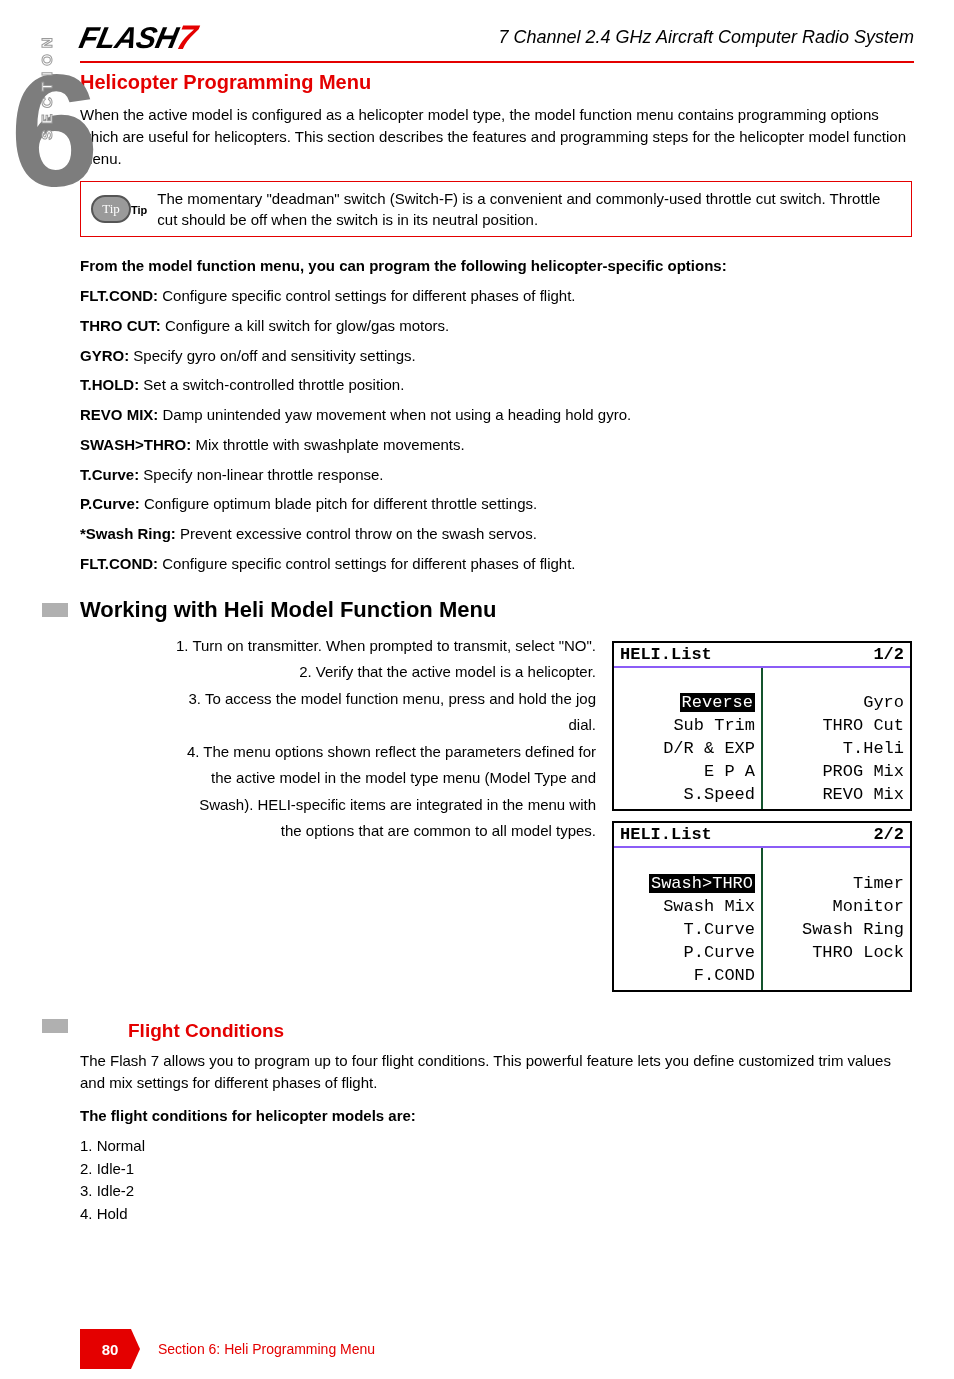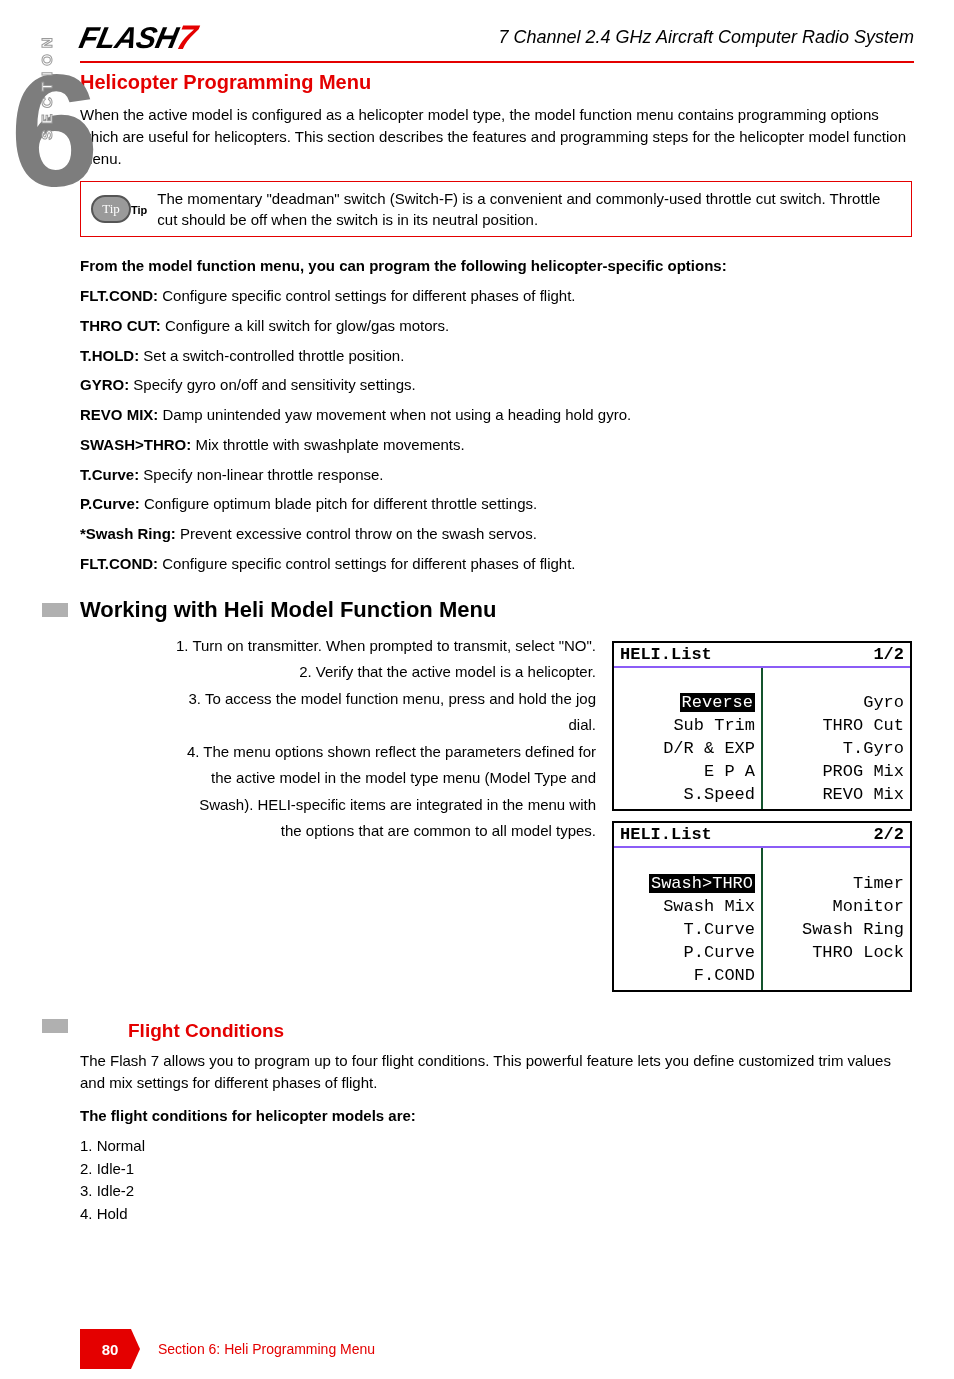--- a/index.html
+++ b/index.html
@@ -255,22 +255,22 @@
       <div class="tip-label">Tip</div>
     </div>
     <div class="tip-text">The momentary "deadman" switch (Switch-F) is a convenient and commonly-used throttle cut switch. Throttle cut should be off when the switch is in its neutral position.</div>
   </div>
 
   <p class="option-line"><strong>From the model function menu, you can program the following helicopter-specific options:</strong></p>
 
   <div>
     <p class="option-line"><strong>FLT.COND:</strong><span> Configure specific control settings for different phases of flight.</span></p>
     <p class="option-line"><strong>THRO CUT:</strong><span> Configure a kill switch for glow/gas motors.</span></p>
+    <p class="option-line"><strong>GYRO:</strong><span> Specify gyro on/off and sensitivity settings.</span></p>
     <p class="option-line"><strong>T.HOLD:</strong><span> Set a switch-controlled throttle position.</span></p>
-    <p class="option-line"><strong>GYRO:</strong><span> Specify gyro on/off and sensitivity settings.</span></p>
     <p class="option-line"><strong>REVO MIX:</strong><span> Damp unintended yaw movement when not using a heading hold gyro.</span></p>
     <p class="option-line"><strong>SWASH&gt;THRO:</strong><span> Mix throttle with swashplate movements.</span></p>
     <p class="option-line"><strong>T.Curve:</strong><span> Specify non-linear throttle response.</span></p>
     <p class="option-line"><strong>P.Curve:</strong><span> Configure optimum blade pitch for different throttle settings.</span></p>
     <p class="option-line"><strong>*Swash Ring:</strong><span> Prevent excessive control throw on the swash servos.</span></p>
     <p class="option-line"><strong>FLT.COND:</strong><span> Configure specific control settings for different phases of flight.</span></p>
   </div>
 
   <div class="sub-heading-row">
     <div class="grey-bar"></div>
@@ -298,21 +298,21 @@
         <div class="lcd-body">
           <div class="lcd-col-l">
 <span class="hl">Reverse</span>
 <span>Sub Trim</span>
 <span>D/R &amp; EXP</span>
 <span>E P A</span>
 <span>S.Speed</span></div>
           <div class="lcd-col-r">
 <span>Gyro</span>
 <span>THRO Cut</span>
-<span>T.Gyro</span>
+<span>T.Heli</span>
 <span>PROG Mix</span>
 <span>REVO Mix</span></div>
         </div>
       </div>
 
       <div class="lcd">
         <div class="lcd-title">
           <span>HELI.List</span>
           <span>2/2</span>
         </div>

